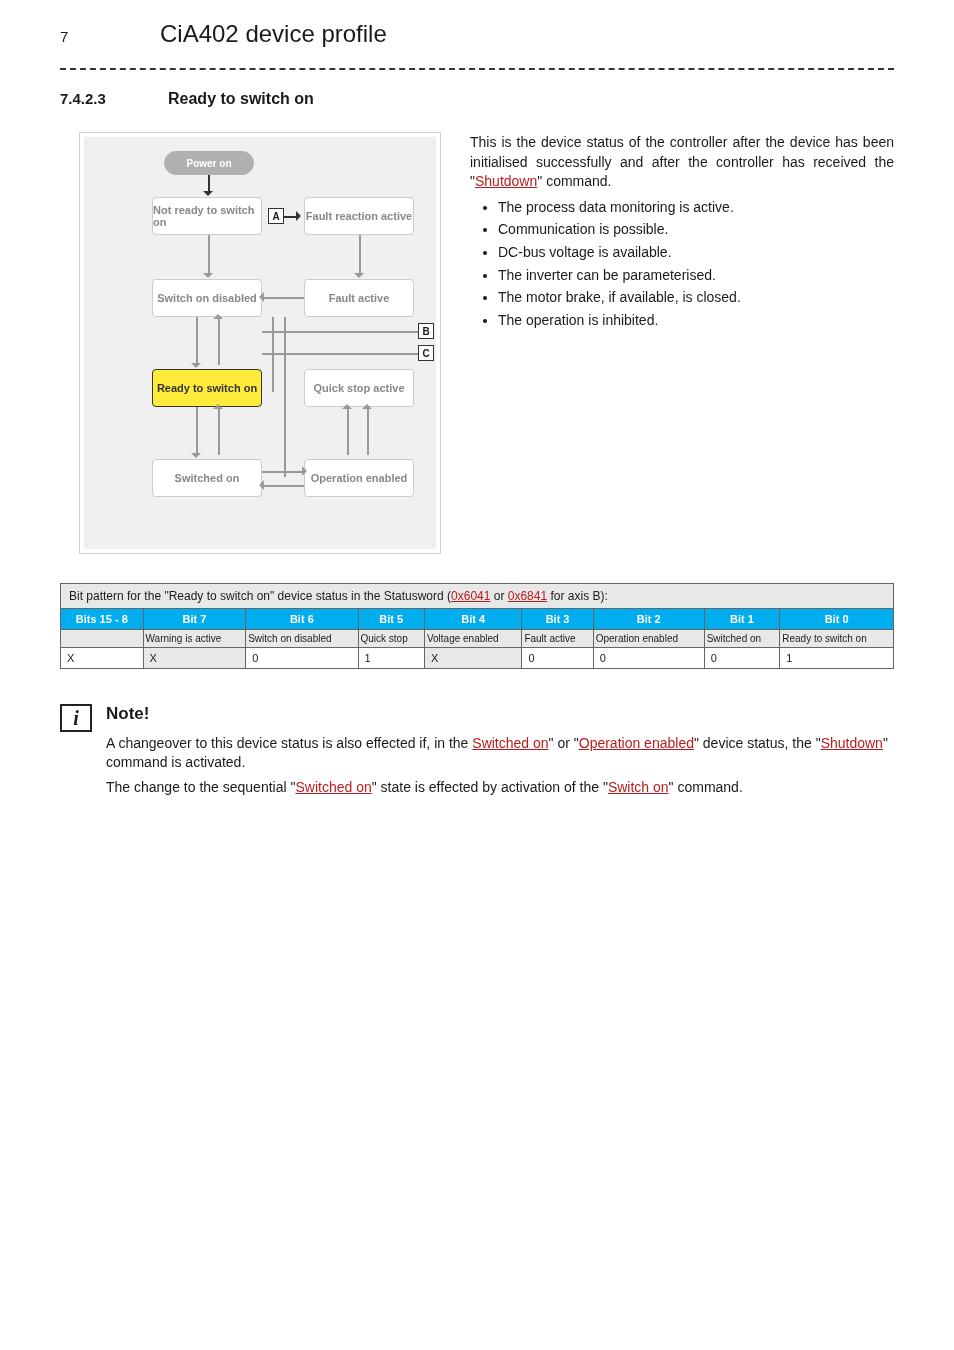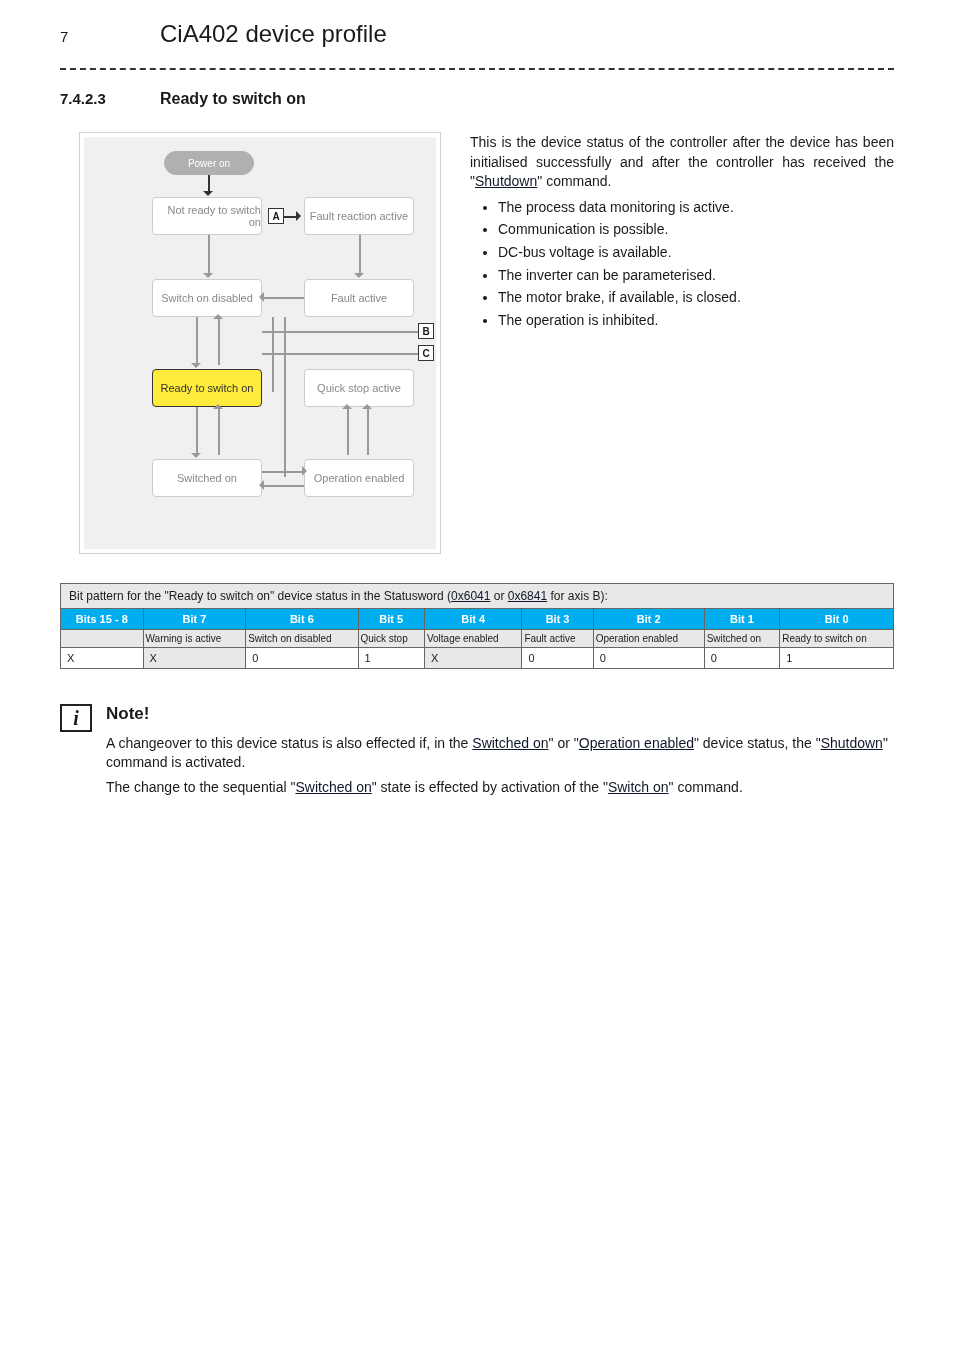--- a/index.html
+++ b/index.html
@@ -19,54 +19,54 @@
   .hdr-row { display: flex; align-items: baseline; }
   .hdr-num { width: 100px; font-size: 15px; }
   .hdr-title-big { font-size: 24px; font-weight: normal; }
   .hdr-sub { font-size: 15px; }
   .dashed-line {
     margin: 20px 0 20px 0;
     border: none;
     border-top: 2px dashed #333;
     height: 0;
   }
-  .sec-row { display: flex; align-items: baseline; margin-bottom: 25px; }
+  .sec-row { display: flex; align-items: baseline; margin-bottom: 25px; gap: 8px; }
   .sec-num { width: 100px; font-weight: bold; font-size: 15px; }
   .sec-title { font-weight: bold; font-size: 16px; }
 
   .content-row { display: flex; gap: 30px; }
   .diagram-col { width: 380px; }
   .text-col { flex: 1; font-size: 14px; line-height: 1.4; text-align: justify; }
   .text-col p { margin: 0 0 6px 0; }
   .text-col ul { margin: 4px 0 0 0; padding-left: 28px; }
   .text-col li { margin: 3px 0; }
-  .link { color: #0f172a; text-decoration: underline; }
+  .link { color: #b91c1c; text-decoration: underline; }
 
   
   .diagram {
     background: #f0f0f0;
     border: 4px solid #fff;
     box-shadow: 0 0 0 1px #d0d0d0;
     width: 360px;
     height: 420px;
     position: relative;
     margin-left: 20px;
   }
   .node {
     position: absolute;
     width: 110px;
     height: 38px;
     border-radius: 4px;
     font-size: 11px;
-    font-weight: normal;
+    font-weight: bold;
     color: #888;
     display: flex;
     align-items: center;
     justify-content: center;
-    text-align: right;
+    text-align: left;
     line-height: 1.1;
     border: 1px solid #ccc;
     background: #fff;
   }
   .node.oval { border-radius: 18px; width: 90px; height: 24px; font-size: 10px; background: #b0b0b0; color: #fff; border-color: #b0b0b0; }
   .node.active { background: #ffeb3b; color: #333; border: 1px solid #333; }
   .arrow { position: absolute; background: #999; }
   .arrow.v { width: 2px; }
   .arrow.h { height: 2px; }
   .arrow-head {

